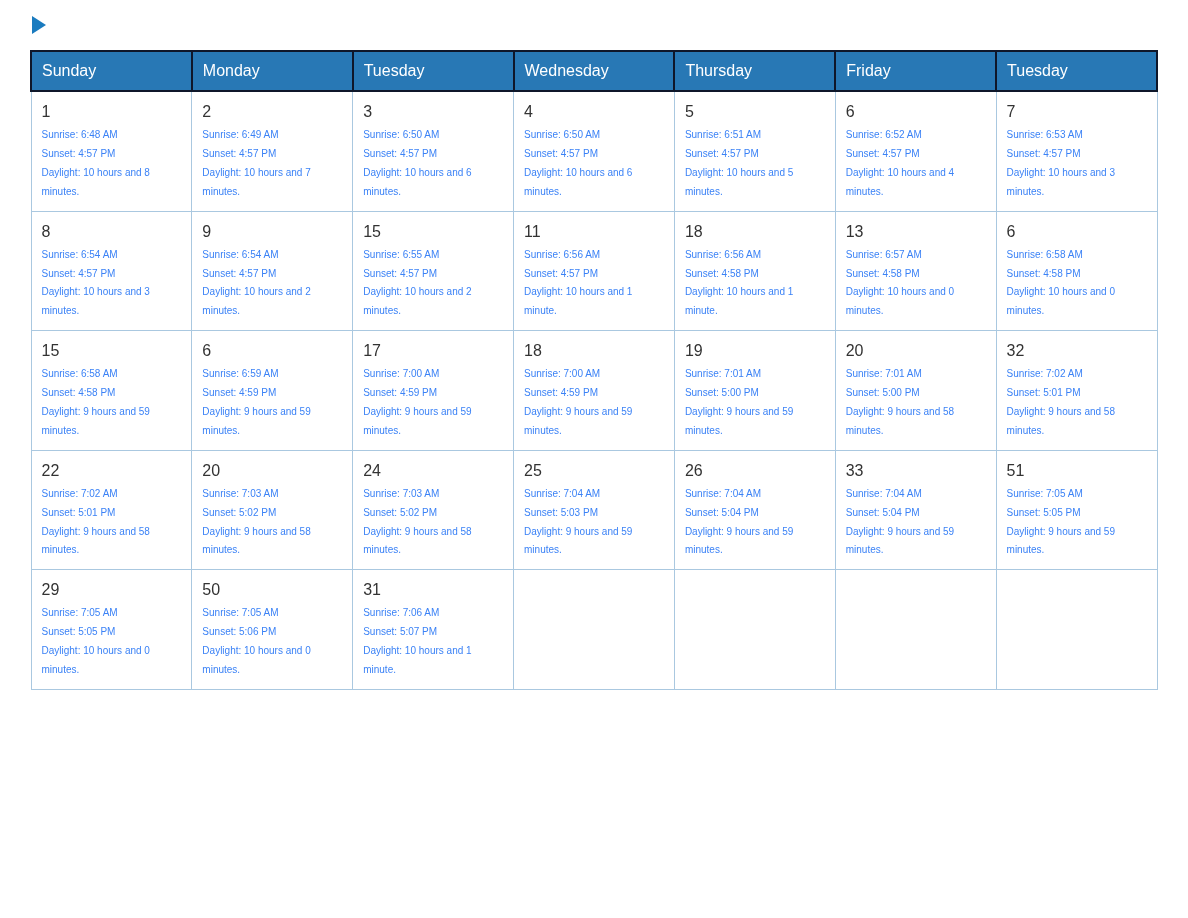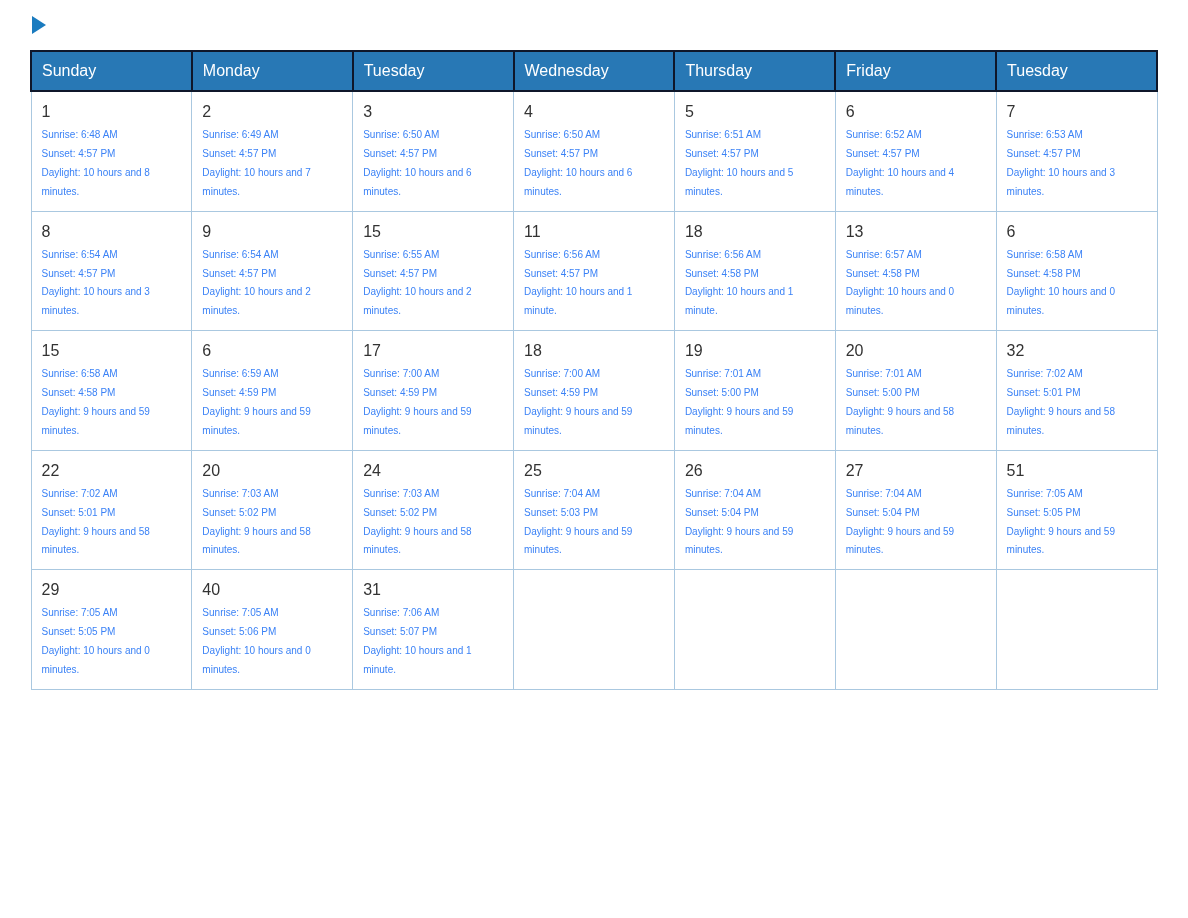--- a/index.html
+++ b/index.html
@@ -156,26 +156,26 @@
         <td><span class="day-num">19</span><span class="day-info">Sunrise: 7:01 AM<br>Sunset: 5:00 PM<br>Daylight: 9 hours and 59 minutes.</span></td>
         <td><span class="day-num">20</span><span class="day-info">Sunrise: 7:01 AM<br>Sunset: 5:00 PM<br>Daylight: 9 hours and 58 minutes.</span></td>
         <td><span class="day-num">32</span><span class="day-info">Sunrise: 7:02 AM<br>Sunset: 5:01 PM<br>Daylight: 9 hours and 58 minutes.</span></td>
       </tr>
       <tr>
         <td><span class="day-num">22</span><span class="day-info">Sunrise: 7:02 AM<br>Sunset: 5:01 PM<br>Daylight: 9 hours and 58 minutes.</span></td>
         <td><span class="day-num">20</span><span class="day-info">Sunrise: 7:03 AM<br>Sunset: 5:02 PM<br>Daylight: 9 hours and 58 minutes.</span></td>
         <td><span class="day-num">24</span><span class="day-info">Sunrise: 7:03 AM<br>Sunset: 5:02 PM<br>Daylight: 9 hours and 58 minutes.</span></td>
         <td><span class="day-num">25</span><span class="day-info">Sunrise: 7:04 AM<br>Sunset: 5:03 PM<br>Daylight: 9 hours and 59 minutes.</span></td>
         <td><span class="day-num">26</span><span class="day-info">Sunrise: 7:04 AM<br>Sunset: 5:04 PM<br>Daylight: 9 hours and 59 minutes.</span></td>
-        <td><span class="day-num">27</span><span class="day-info">Sunrise: 7:04 AM<br>Sunset: 5:04 PM<br>Daylight: 9 hours and 59 minutes.</span></td>
+        <td><span class="day-num">33</span><span class="day-info">Sunrise: 7:04 AM<br>Sunset: 5:04 PM<br>Daylight: 9 hours and 59 minutes.</span></td>
         <td><span class="day-num">51</span><span class="day-info">Sunrise: 7:05 AM<br>Sunset: 5:05 PM<br>Daylight: 9 hours and 59 minutes.</span></td>
       </tr>
       <tr>
         <td><span class="day-num">29</span><span class="day-info">Sunrise: 7:05 AM<br>Sunset: 5:05 PM<br>Daylight: 10 hours and 0 minutes.</span></td>
-        <td><span class="day-num">40</span><span class="day-info">Sunrise: 7:05 AM<br>Sunset: 5:06 PM<br>Daylight: 10 hours and 0 minutes.</span></td>
+        <td><span class="day-num">50</span><span class="day-info">Sunrise: 7:05 AM<br>Sunset: 5:06 PM<br>Daylight: 10 hours and 0 minutes.</span></td>
         <td><span class="day-num">31</span><span class="day-info">Sunrise: 7:06 AM<br>Sunset: 5:07 PM<br>Daylight: 10 hours and 1 minute.</span></td>
         <td class="empty-cell"></td>
         <td class="empty-cell"></td>
         <td class="empty-cell"></td>
         <td class="empty-cell"></td>
       </tr>
     </tbody>
 </table>
 
 </body></html>

